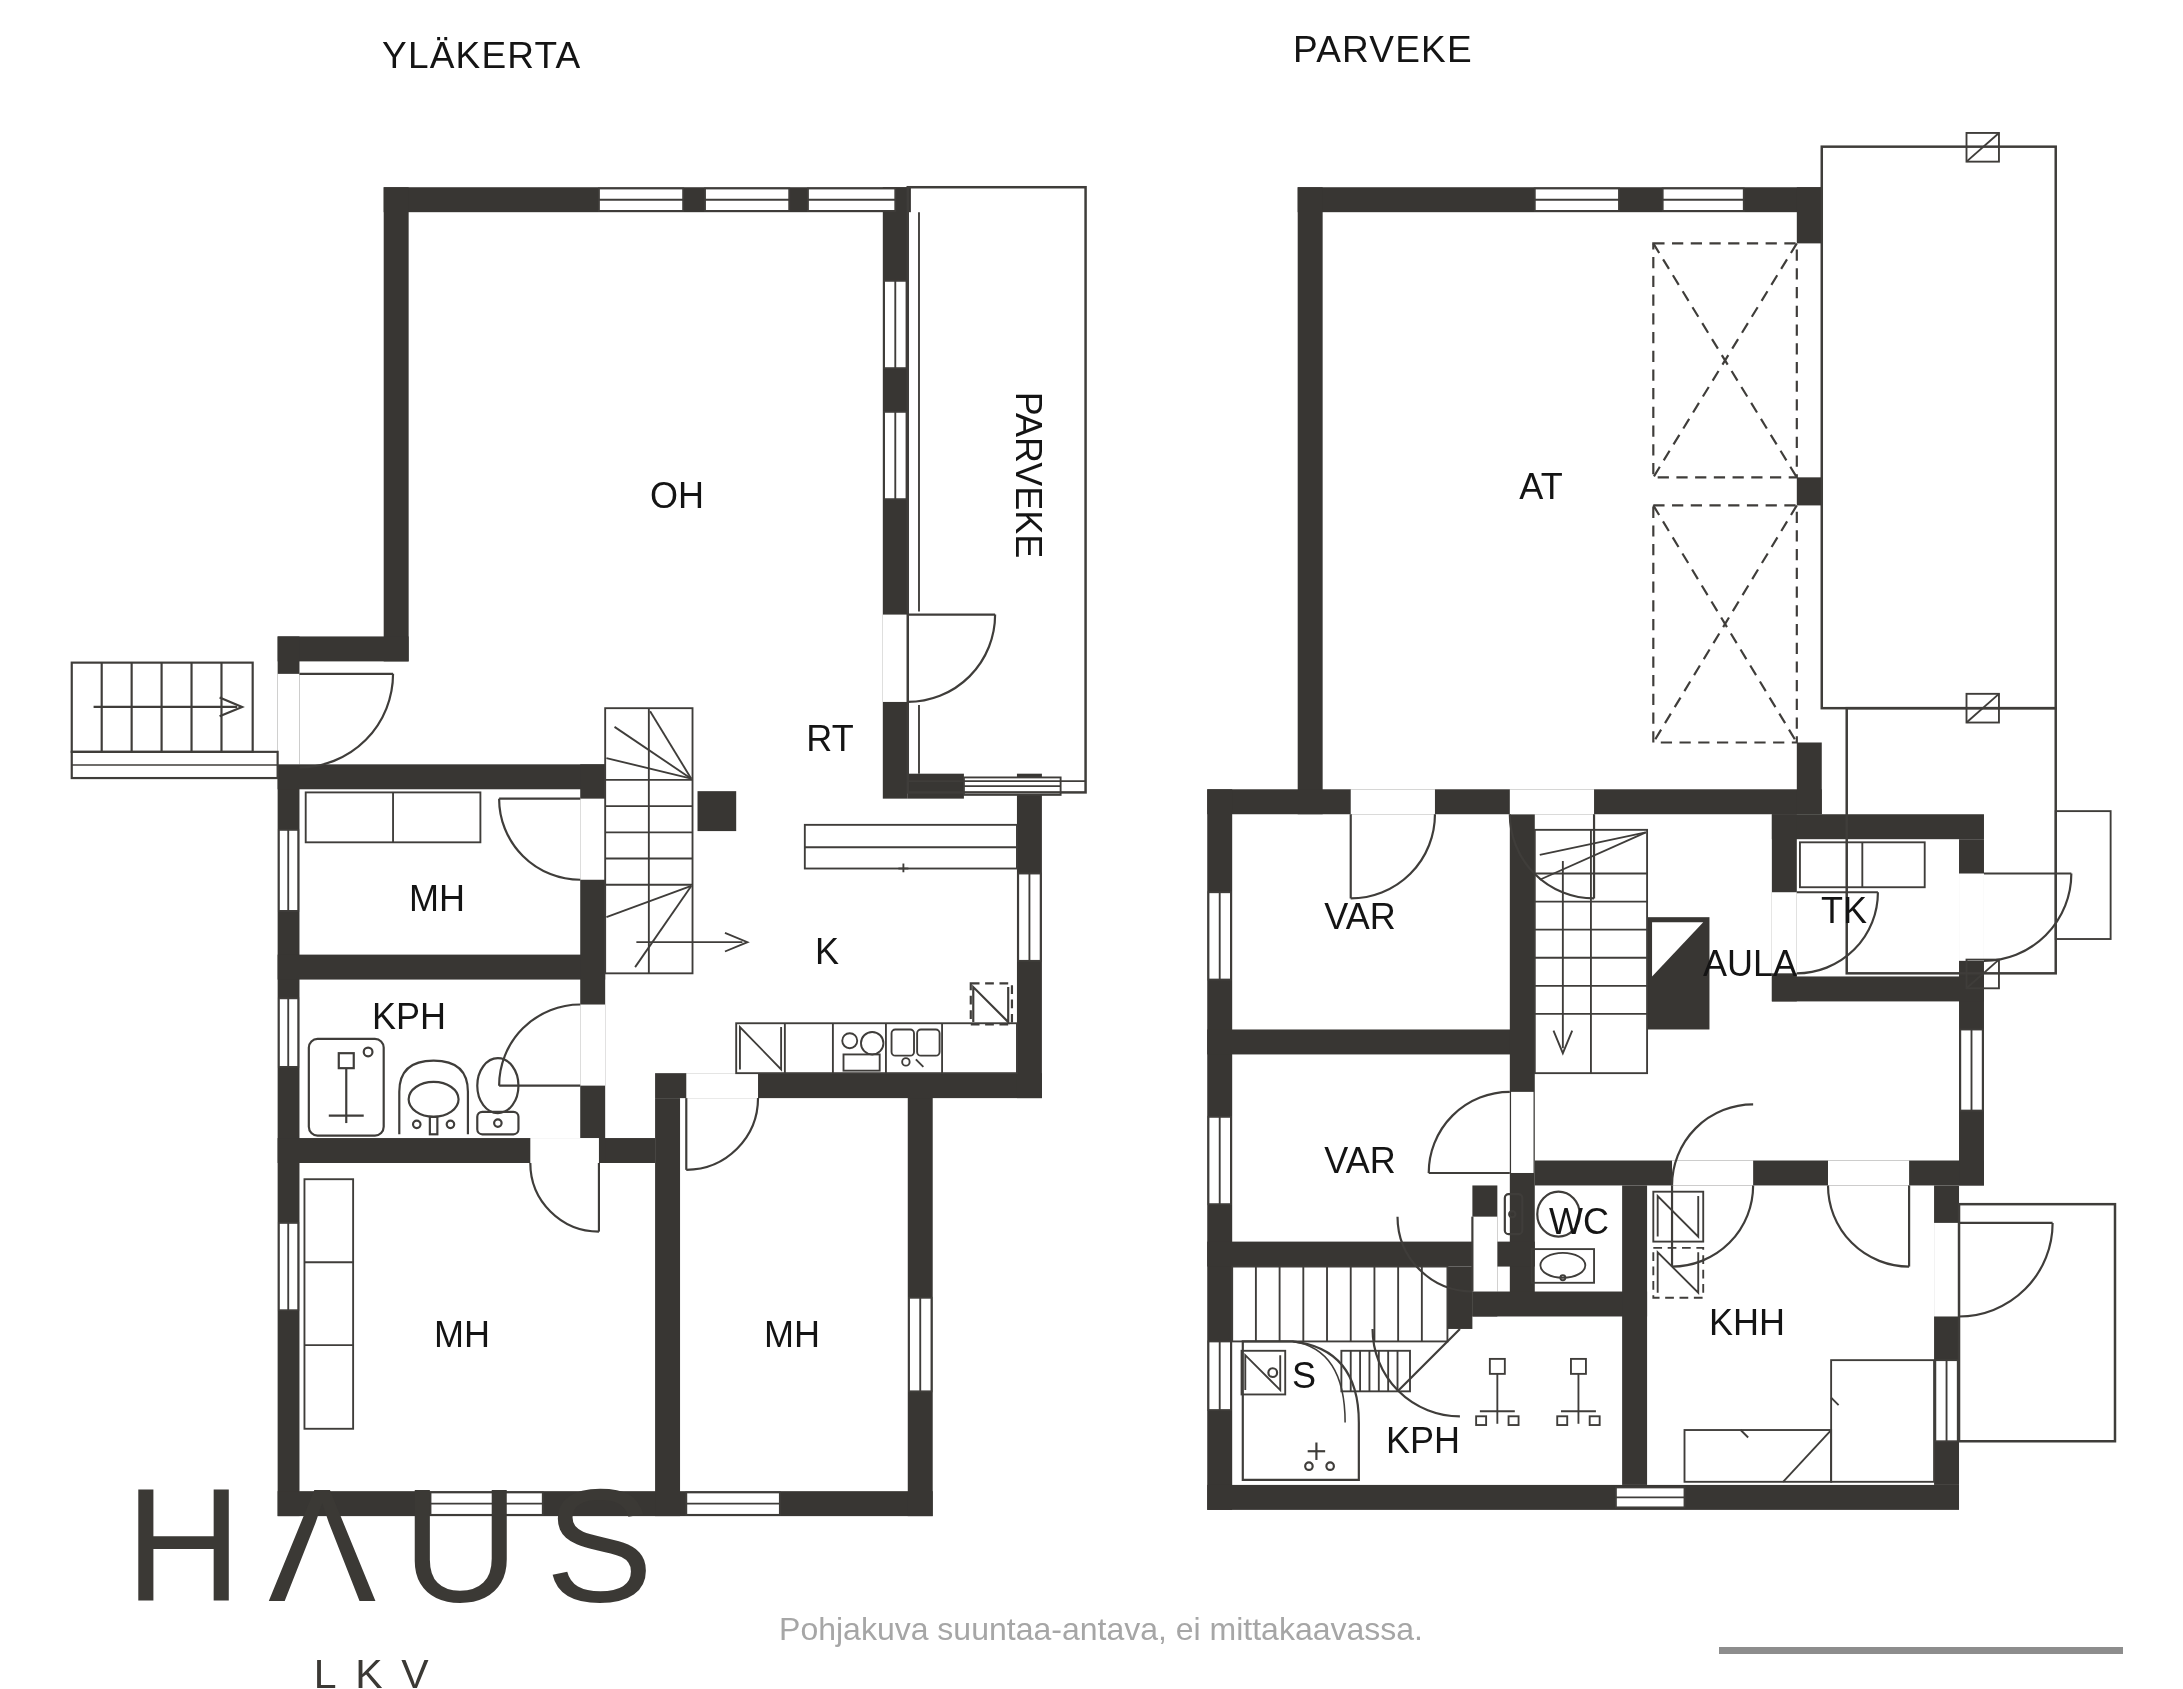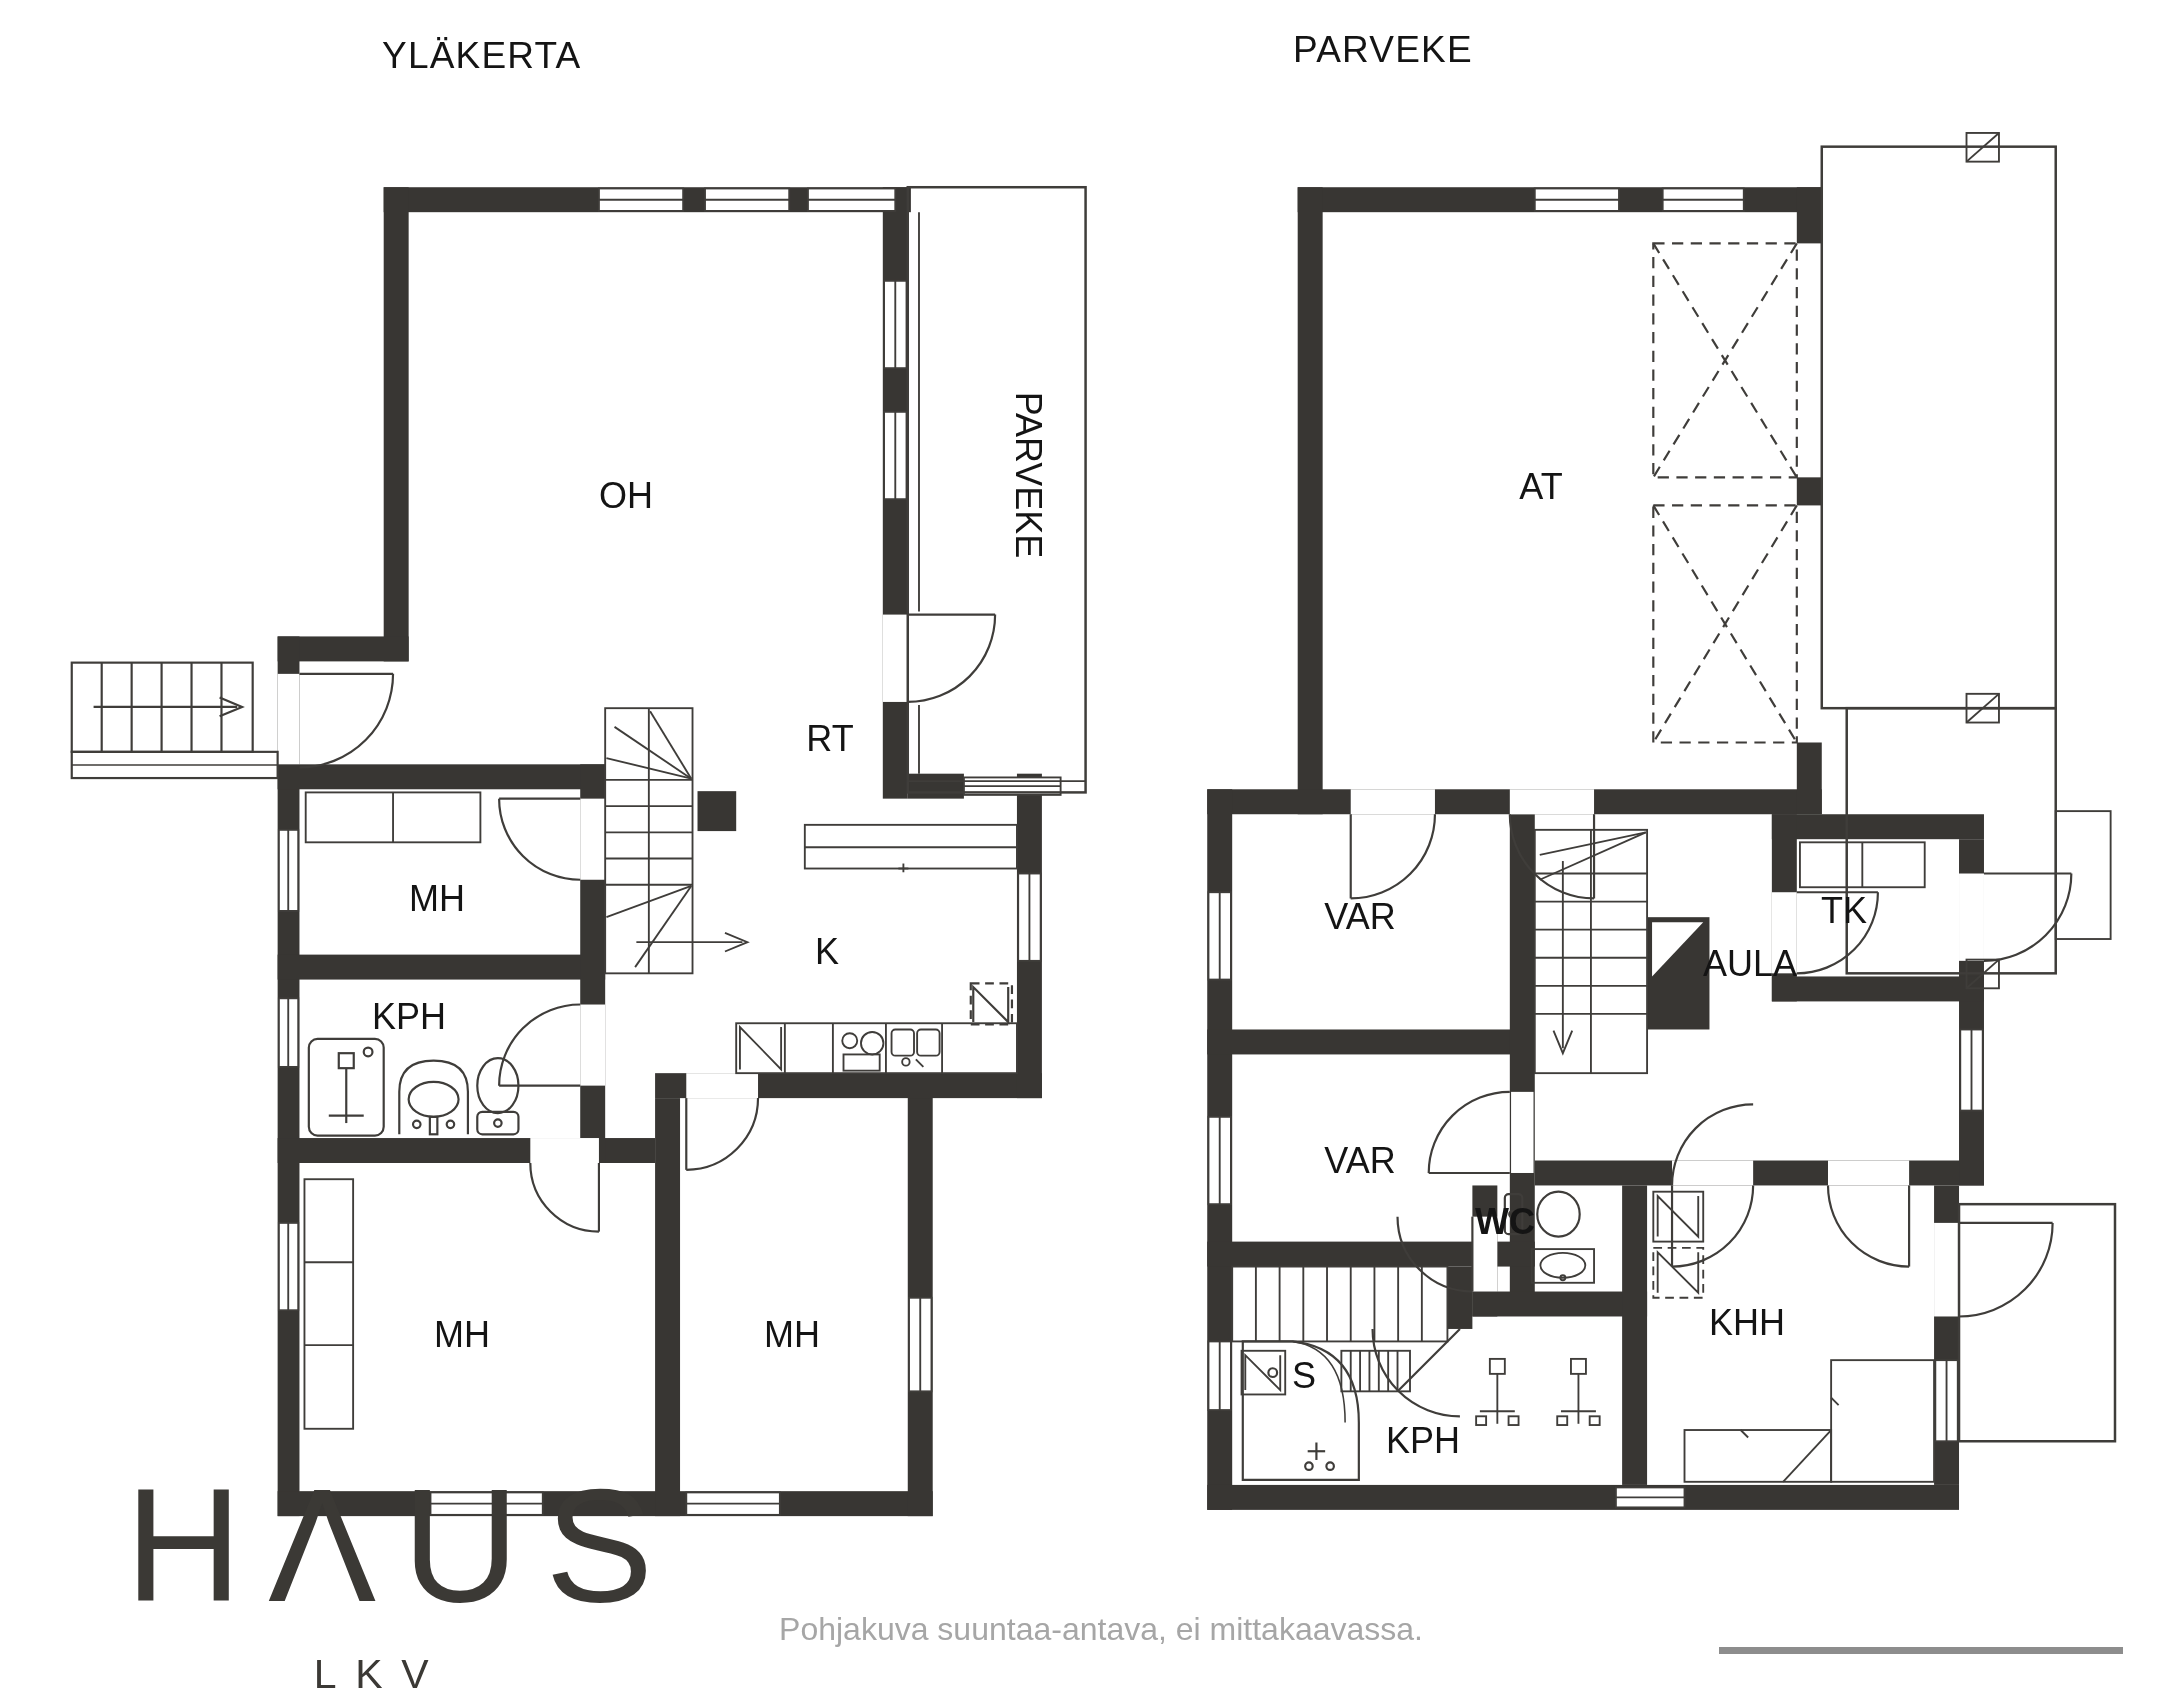--- a/index.html
+++ b/index.html
@@ -510,35 +510,35 @@
         <rect x="2496" y="2270" width="16" height="14"></rect>
             <rect x="2548" y="2270" width="16" height="14"></rect>
       </g>
     </g>
   </g>
 </svg>
 
 <div class="floor-title" style="left:382px;top:29px;margin-top:6px;">YLÄKERTA</div>
 <div class="floor-title" style="left:1293px;top:29px;">PARVEKE</div>
 
-<div class="label" style="left:626px;top:496px;">OH</div>
+<div class="label" style="left:677px;top:496px;">OH</div>
 <div class="label rot" style="left:1028px;top:475px;">PARVEKE</div>
 <div class="label" style="left:830px;top:739px;">RT</div>
 <div class="label" style="left:437px;top:899px;">MH</div>
 <div class="label" style="left:827px;top:952px;">K</div>
 <div class="label" style="left:409px;top:1017px;">KPH</div>
 <div class="label" style="left:462px;top:1335px;">MH</div>
 <div class="label" style="left:792px;top:1335px;">MH</div>
 
 <div class="label" style="left:1541px;top:487px;">AT</div>
 <div class="label" style="left:1360px;top:917px;">VAR</div>
 <div class="label" style="left:1844px;top:911px;">TK</div>
 <div class="label" style="left:1360px;top:1161px;">VAR</div>
 <div class="label" style="left:1750px;top:964px;">AULA</div>
-<div class="label" style="left:1505px;top:1222px;font-weight:bold;">WC</div>
+<div class="label" style="left:1579px;top:1222px;">WC</div>
 <div class="label" style="left:1304px;top:1376px;">S</div>
 <div class="label" style="left:1747px;top:1323px;">KHH</div>
 <div class="label" style="left:1423px;top:1441px;">KPH</div>
 
 <div class="disclaimer">Pohjakuva suuntaa-antava, ei mittakaavassa.</div>
 
 <div class="haus">HΛUS</div>
 <div class="haus-sub">LKV</div>
 
 <div class="pk-bar"></div>

